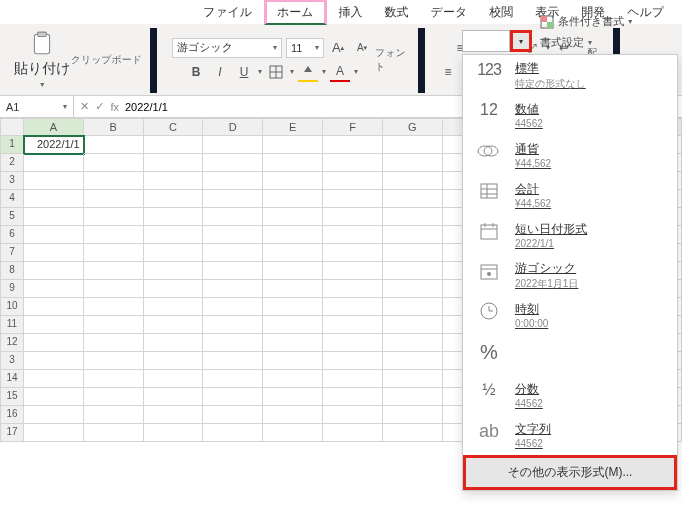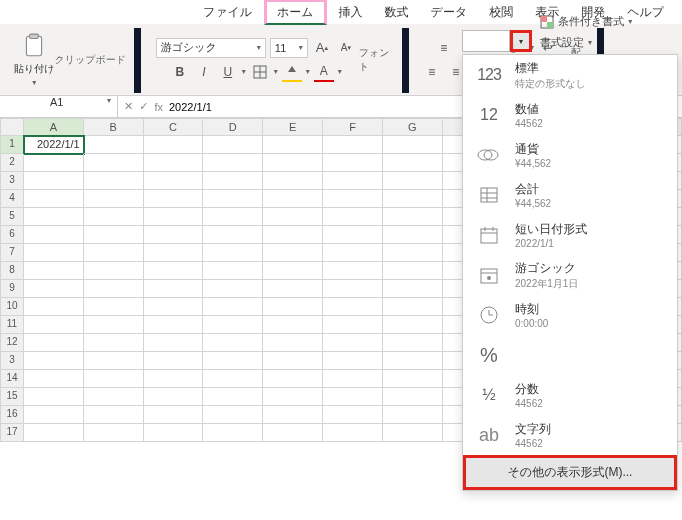--- a/index.html
+++ b/index.html
@@ -19,21 +19,21 @@
 .font-size { border: 1px solid #ccc; background: #fff; width: 38px; height: 20px; padding: 0 4px; font-size: 11px; display: flex; align-items: center; justify-content: space-between; }
 .caret { font-size: 8px; color: #666; }
 .icon-box { width: 20px; height: 20px; display: inline-flex; align-items: center; justify-content: center; font-size: 12px; color: #555; }
 .underline-red { border-bottom: 2px solid #d00; }
 .underline-yellow { border-bottom: 2px solid #fc0; }
 
 .paste-big { display: flex; flex-direction: column; align-items: center; gap: 2px; }
 .paste-icon { width: 26px; height: 28px; }
 
 .namebox-row { display: flex; align-items: center; height: 22px; border-bottom: 1px solid #d0d0d0; background: #fff; }
-.namebox { width: 74px; border-right: 1px solid #ccc; padding: 0 6px; font-size: 11px; display: flex; align-items: flex-start; justify-content: space-between; height: 100%; margin-left: 44px; }
+.namebox { width: 74px; border-right: 1px solid #ccc; padding: 0 6px; font-size: 11px; display: flex; align-items: center; justify-content: space-between; height: 100%; }
 .fx-area { display: flex; align-items: center; gap: 6px; padding: 0 6px; flex: 1; height: 100%; }
 .fx-btn { color: #888; font-size: 11px; cursor: pointer; }
 .formula-input { border: none; font-size: 11px; flex: 1; outline: none; }
 
 .sheet { position: relative; }
 .col-headers { display: flex; height: 18px; }
 .corner { width: 24px; border: 1px solid #d4d4d4; background: #f0f0f0; }
 .colh { width: 60px; border: 1px solid #d4d4d4; border-left: none; background: #f0f0f0; text-align: center; font-size: 11px; color: #555; line-height: 16px; }
 .colh.sel { background: #d9ead3; }
 .rows { }
@@ -43,22 +43,22 @@
 .cell { width: 60px; border: 1px solid #d4d4d4; border-top: none; border-left: none; font-size: 11px; line-height: 16px; padding: 0 3px; text-align: right; }
 .cell.selected { outline: 2px solid #217346; outline-offset: -1px; }
 
 
 .dropdown-trigger { position: absolute; top: 30px; left: 462px; width: 70px; height: 22px; display: flex; }
 .trigger-input { flex: 1; border: 1px solid #bbb; background: #fff; height: 100%; }
 .trigger-btn { width: 22px; height: 22px; border: 3px solid #e2231a; background: #e7e6e6; display: flex; align-items: center; justify-content: center; font-size: 8px; }
 
 .format-menu { position: absolute; top: 54px; left: 462px; width: 216px; background: #fff; border: 1px solid #ccc; box-shadow: 0 4px 10px rgba(0,0,0,.15); }
 .fmt-item { display: flex; align-items: center; gap: 10px; padding: 6px 10px; height: 40px; cursor: pointer; }
-.fmt-icon { width: 32px; height: 28px; display: flex; align-items: center; justify-content: center; color: #666; font-size: 16px; }
-.fmt-text { display: flex; flex-direction: column; }
+.fmt-icon { width: 32px; height: 28px; display: flex; align-items: flex-start; justify-content: center; color: #666; font-size: 16px; }
+.fmt-text { display: flex; flex-direction: column; text-decoration: underline; }
 .fmt-title { font-size: 12px; color: #333; }
 .fmt-sub { font-size: 10px; color: #888; }
 .fmt-more { text-align: center; padding: 6px; font-size: 12px; color: #333; border: 3px solid #e2231a; background: #e7e6e6; cursor: pointer; }
 
 .right-extra { position: absolute; top: 14px; left: 540px; display: flex; flex-direction: column; gap: 6px; font-size: 11px; color: #444; }
 .right-extra .row { gap: 4px; }
 .cf-icon { width: 14px; height: 14px; }
 </style>
 </head>
 <body>
@@ -76,21 +76,21 @@
 </div>
 
 <div class="ribbon">
   <div class="group">
     <div class="controls">
       <div class="paste-big">
         <svg class="paste-icon" viewBox="0 0 24 24">
             <rect x="5" y="3" width="14" height="18" rx="2" fill="#fff" stroke="#888"></rect>
             <rect x="8" y="1" width="8" height="4" rx="1" fill="#ccc" stroke="#888"></rect>
           </svg>
-        <span style="font-size:10px">貼り付け</span>
+        <span style="font-size:14px">貼り付け</span>
         <span class="caret">▾</span>
       </div>
     </div>
     <span class="label">クリップボード</span>
   </div>
 
   <div class="group" style="min-width:200px">
     <div class="controls" style="width:100%">
       <div class="row">
         <div class="font-name">

